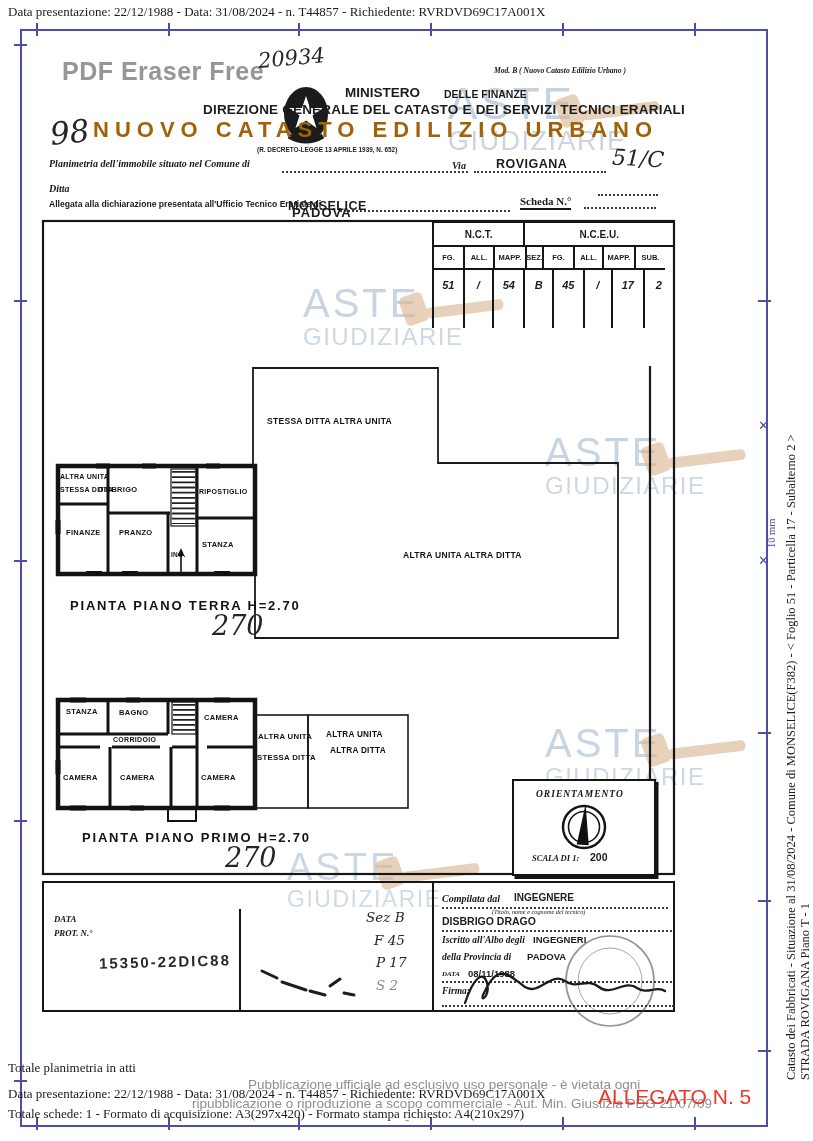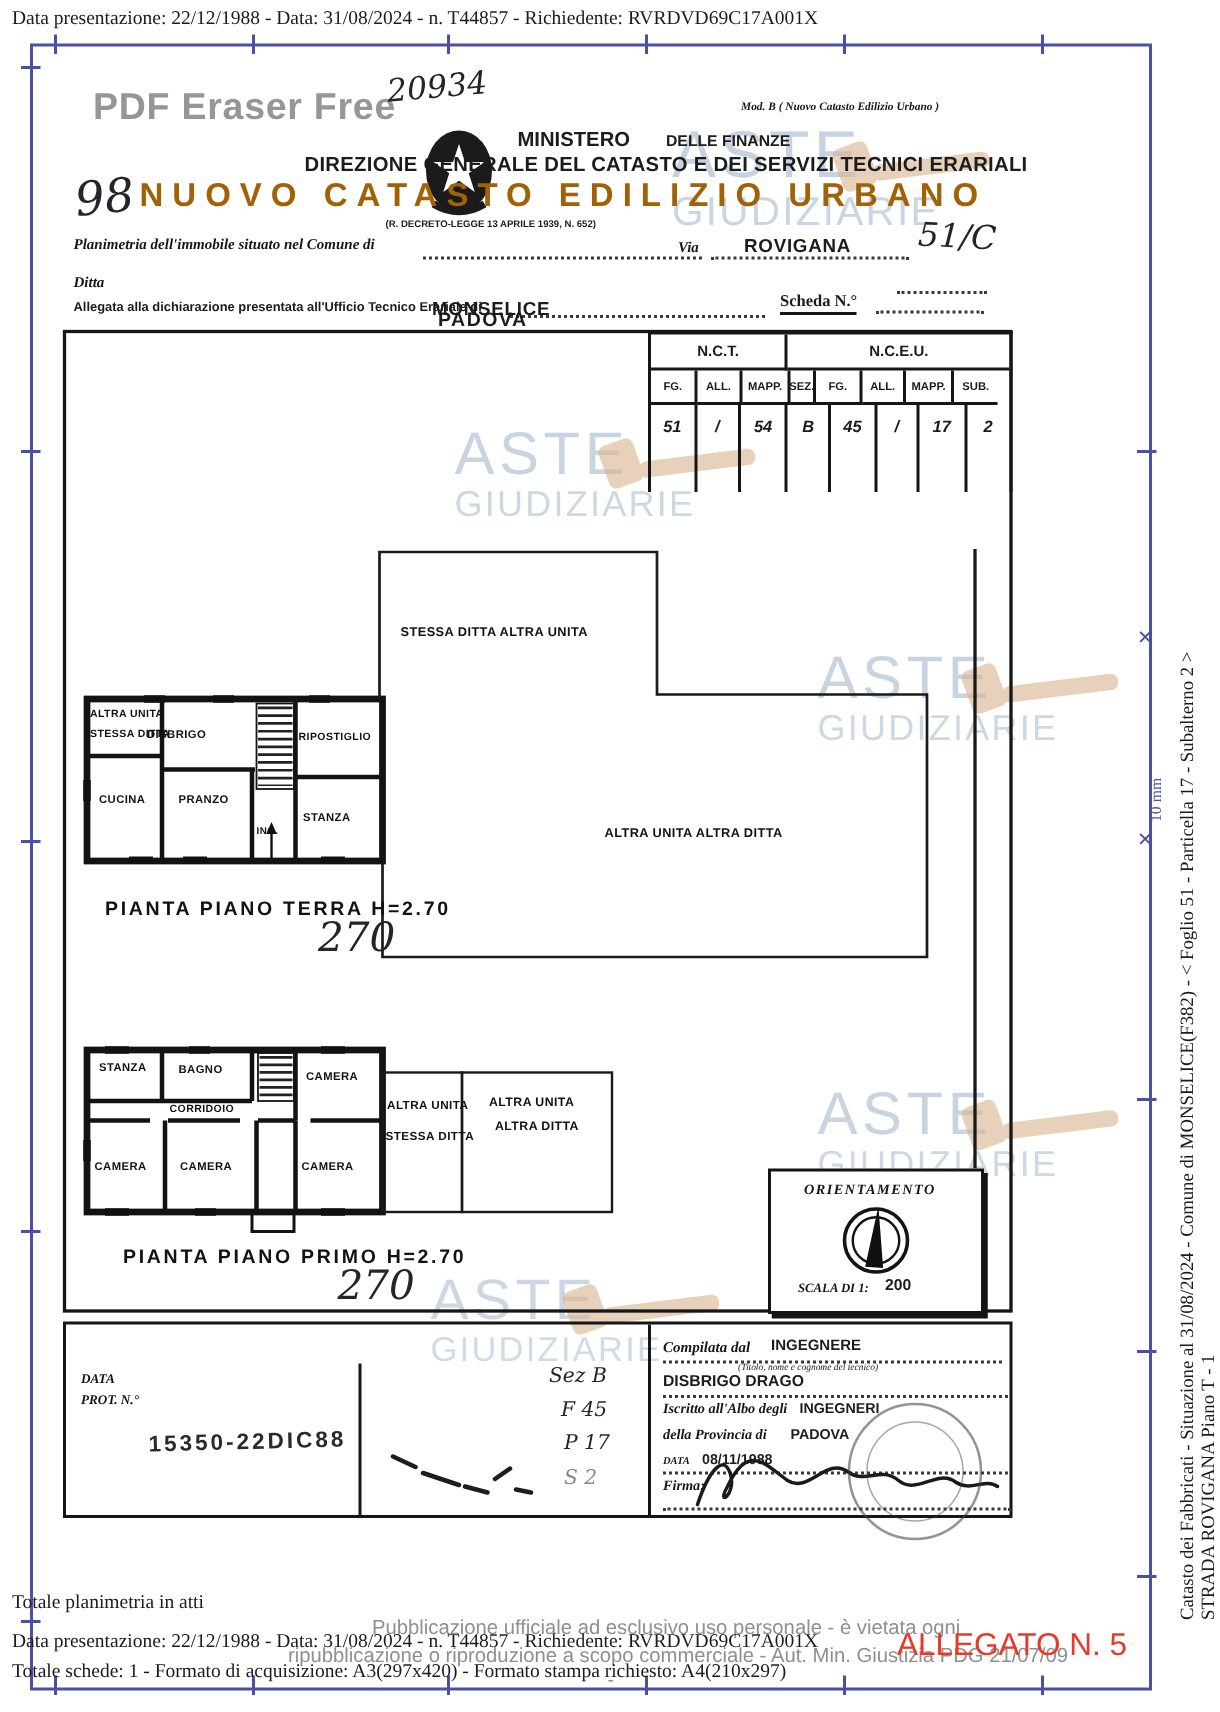--- a/index.html
+++ b/index.html
@@ -247,21 +247,21 @@
     <g stroke="#1a1a1a" fill="none" stroke-width="1.6">
       <rect x="255" y="715" width="53" height="93"></rect>
       <rect x="308" y="715" width="100" height="93"></rect>
     </g>
   </svg>
 
   <div class="abs room" style="left:60px;top:473px;font-size:7px;">ALTRA UNITA</div>
   <div class="abs room" style="left:60px;top:486px;font-size:7px;">STESSA DITTA</div>
   <div class="abs room" style="left:98px;top:485px;font-size:7.5px;">DISBRIGO</div>
   <div class="abs room" style="left:199px;top:488px;font-size:7px;">RIPOSTIGLIO</div>
-  <div class="abs room" style="left:66px;top:528px;font-size:7.5px;">CUCINA</div>
+  <div class="abs room" style="left:66px;top:528px;font-size:7.5px;">FINANZE</div>
   <div class="abs room" style="left:119px;top:528px;font-size:7.5px;">PRANZO</div>
   <div class="abs room" style="left:171px;top:551px;font-size:6.5px;">ING.</div>
   <div class="abs room" style="left:202px;top:540px;font-size:7.5px;">STANZA</div>
   <div class="abs room" style="left:267px;top:416px;font-size:8.5px;">STESSA DITTA ALTRA UNITA</div>
   <div class="abs room" style="left:403px;top:550px;font-size:8.5px;">ALTRA UNITA ALTRA DITTA</div>
   <div class="abs room" style="left:70px;top:598px;font-size:13px;letter-spacing:1.8px;">PIANTA PIANO TERRA H=2.70</div>
   <div class="abs hw" style="left:212px;top:610px;font-size:27px;">270</div>
 
   <div class="abs room" style="left:66px;top:707px;font-size:7.5px;">STANZA</div>
   <div class="abs room" style="left:119px;top:708px;font-size:7.5px;">BAGNO</div>

